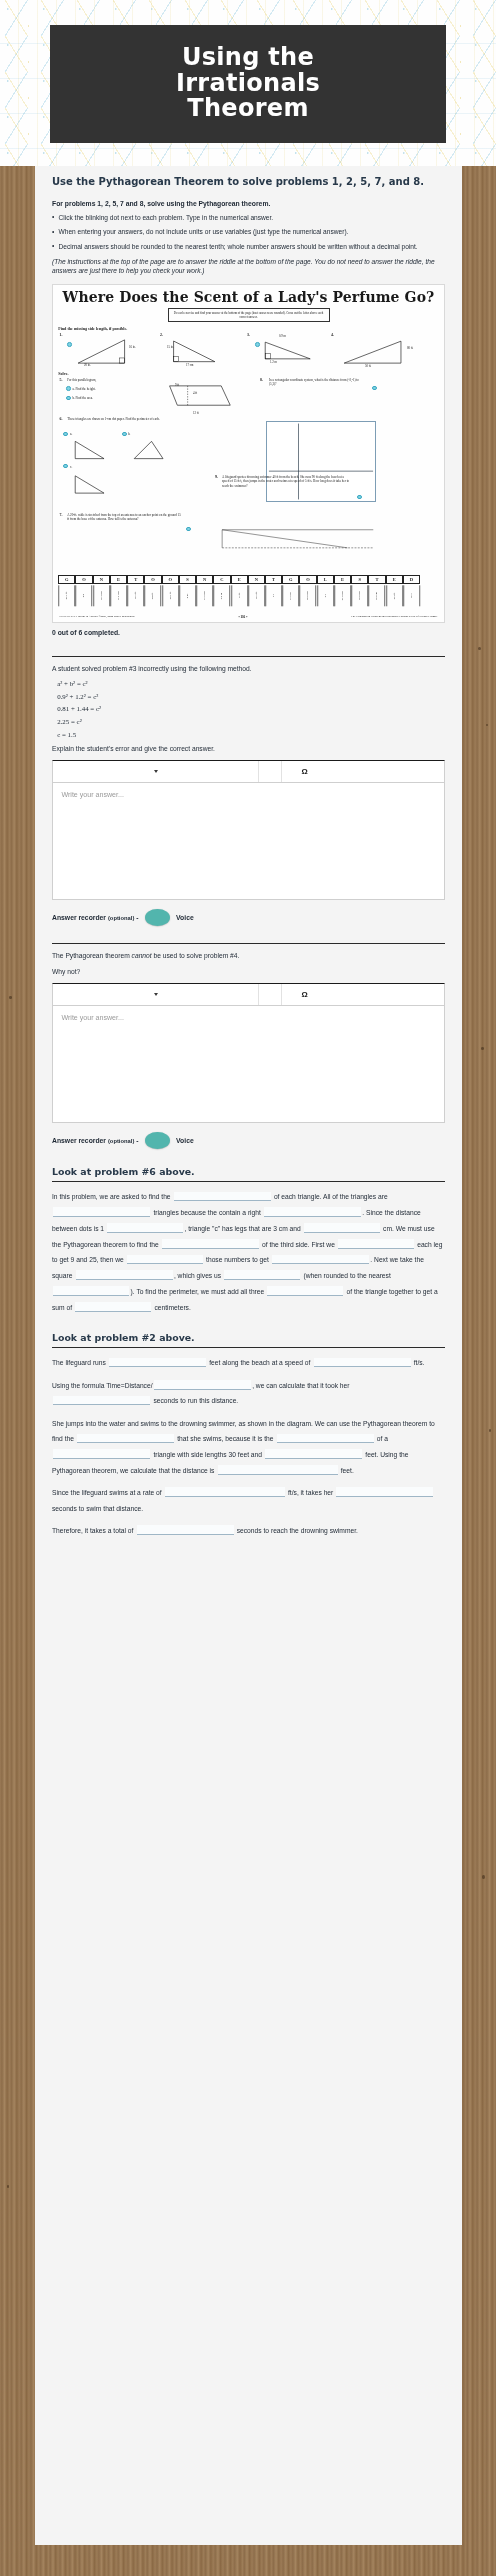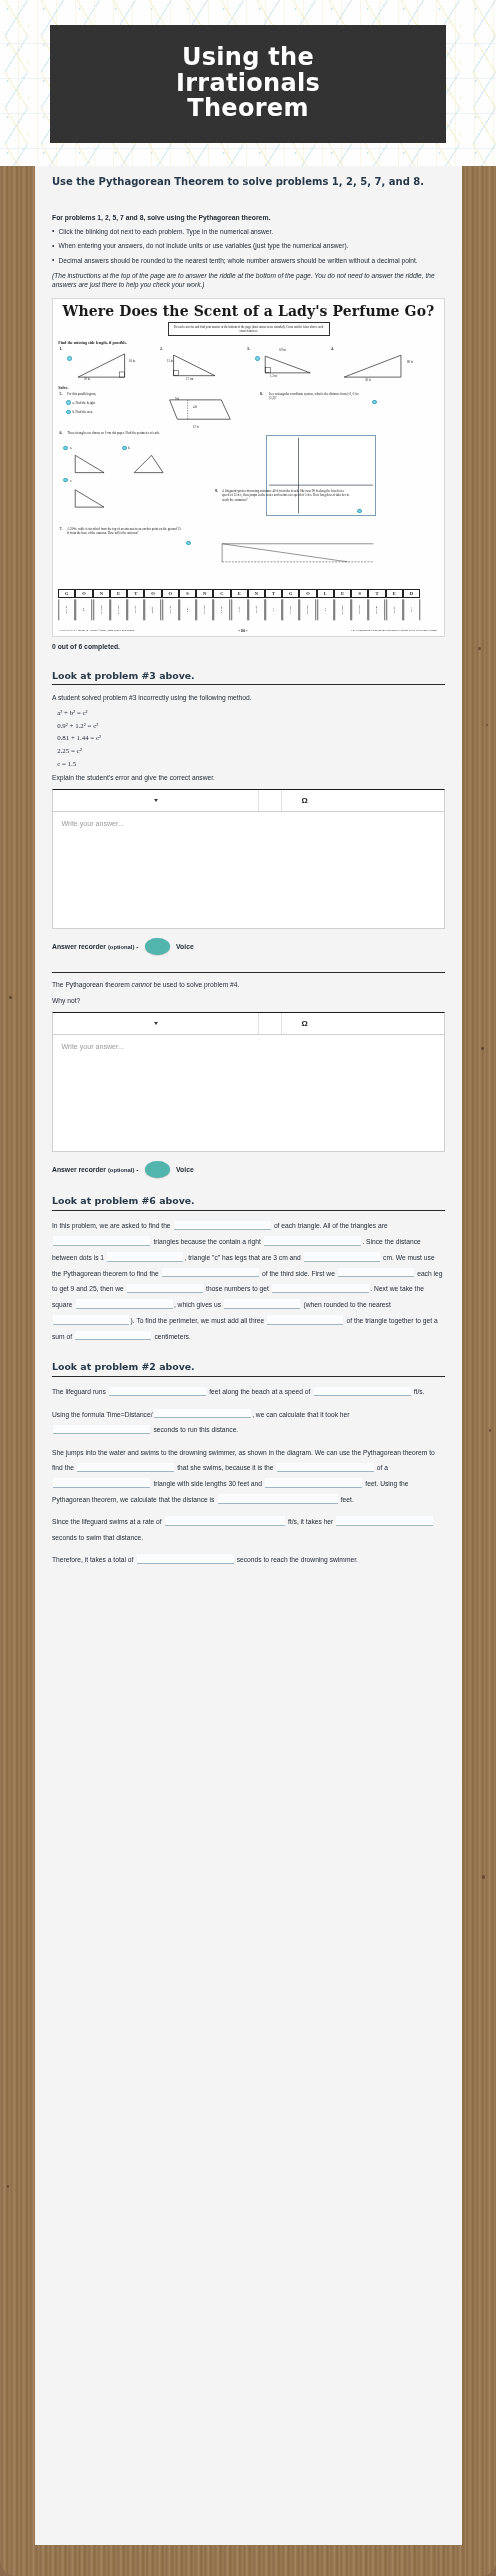--- a/index.html
+++ b/index.html
@@ -13,21 +13,20 @@
 
   
   .page {
     width: 497px;
     min-height: 2576px;
     position: relative;
     background:
       repeating-linear-gradient(90deg,
         #9b7a56 0px, #8d6d4a 1.9px, #a4845f 4.5px, #8a6945 7.1px, #9d7d58 9.7px),
       #93724f;
-    border-radius: 16px;
   }
   .cork-speck {
     position: absolute;
     border-radius: 50%;
     background: #3c2a18;
     opacity: .55;
   }
 
   
   .hero {
@@ -89,21 +88,21 @@
     z-index: 2;
     min-height: 2379px;
   }
 
   .instr-title {
     font-family: "DejaVu Sans", sans-serif;
     font-size: 10px;
     font-weight: 700;
     color: #28394a;
     line-height: 1.38;
-    margin-bottom: 25px;
+    margin-bottom: 11px;
   }
   .instr-lead {
     font-size: 6.8px;
     font-weight: 700;
     color: #1d2733;
     margin-bottom: 5.8px;
   }
   .bullet {
     font-size: 6.6px;
     color: #1d2733;
@@ -550,21 +549,20 @@
 ©2001, 2002 Marcy Mathworks</span>
         <span class="mid">• 116 •</span>
         <span style="text-align:right;">The Pythagorean Theorem and Irrationals:
 Finding a Side of a Right Triangle</span>
       </div>
     </div>
 
     <div class="progress">0 out of 6 completed.</div>
 
     <div class="q-block">
-      <div class="q-head">Look at problem #3 above.</div>
       <div class="q-rule"></div>
       <div class="q-text">A student solved problem #3 incorrectly using the following method.</div>
 
       <div class="math-line">a² + b² = c²</div>
       <div class="math-line">0.9² + 1.2² = c²</div>
       <div class="math-line">0.81 + 1.44 = c²</div>
       <div class="math-line">2.25 = c²</div>
       <div class="math-line">c = 1.5</div>
 
       <div class="q-text">Explain the student's error and give the correct answer.</div>

